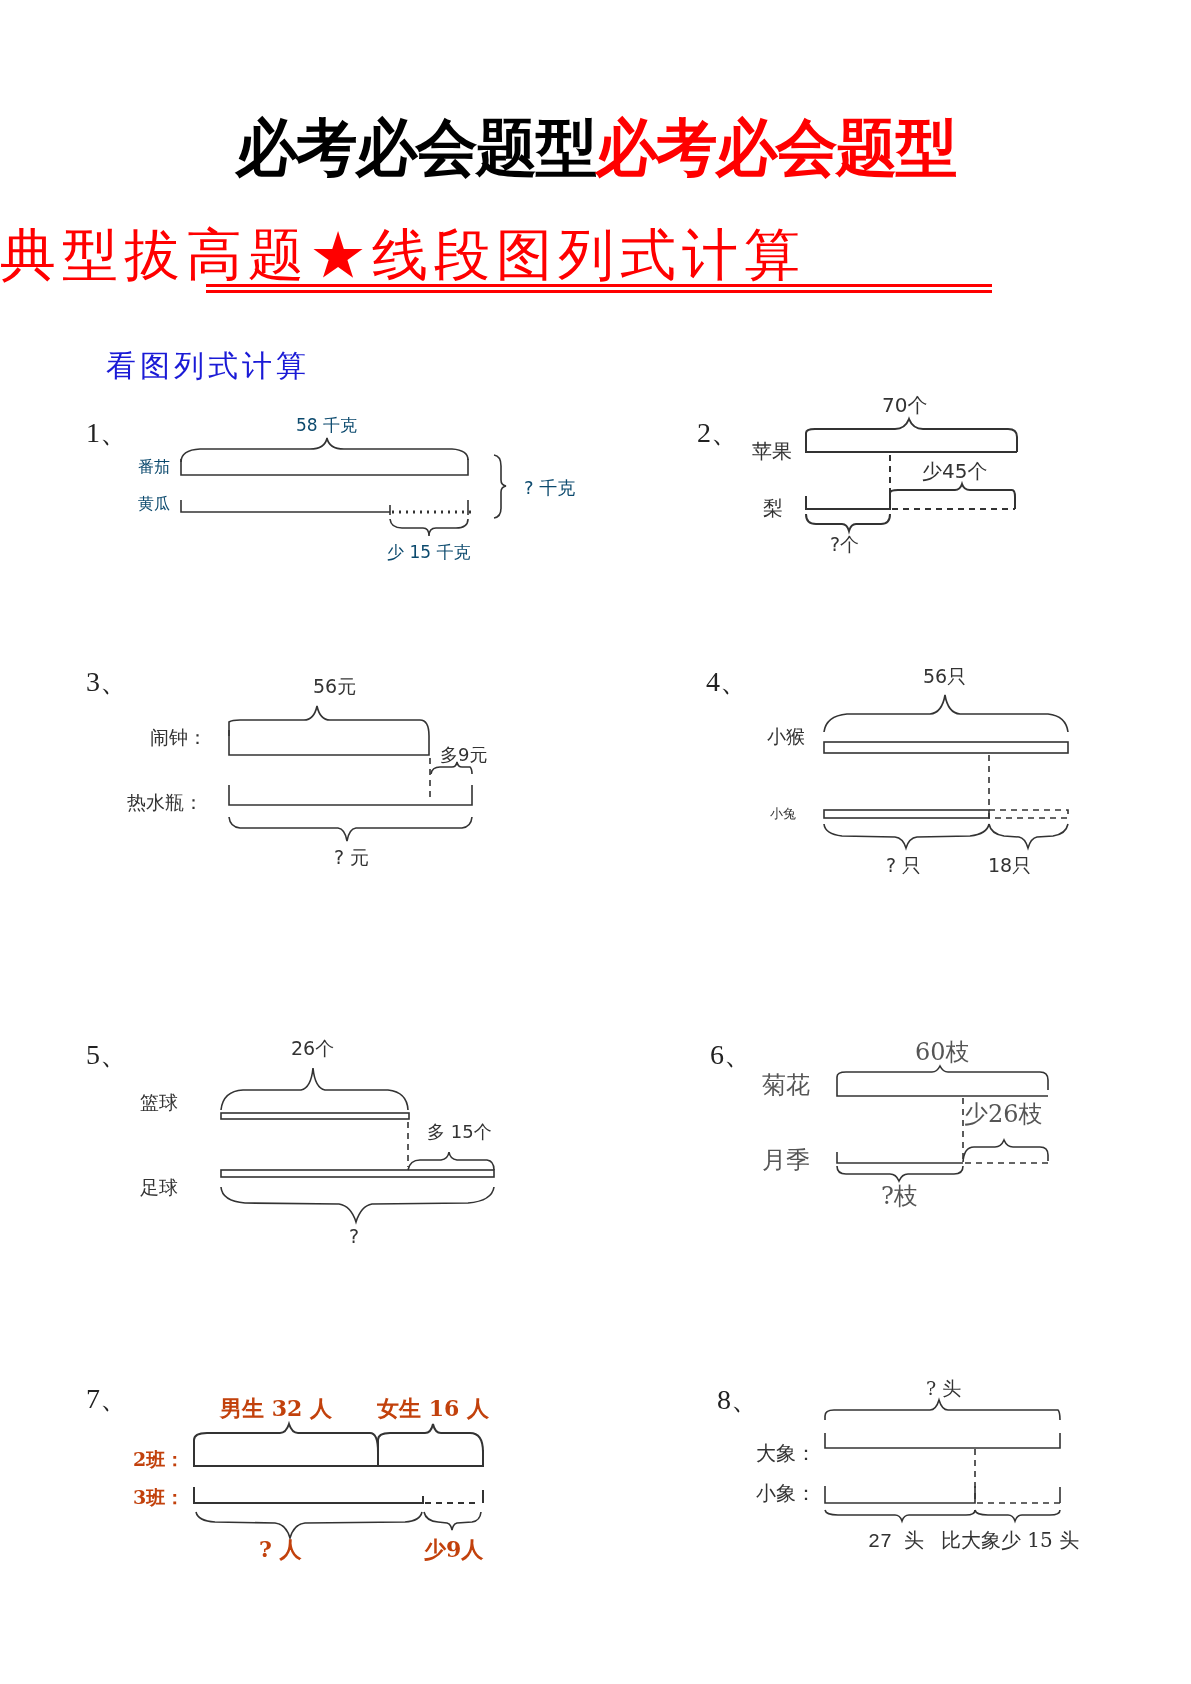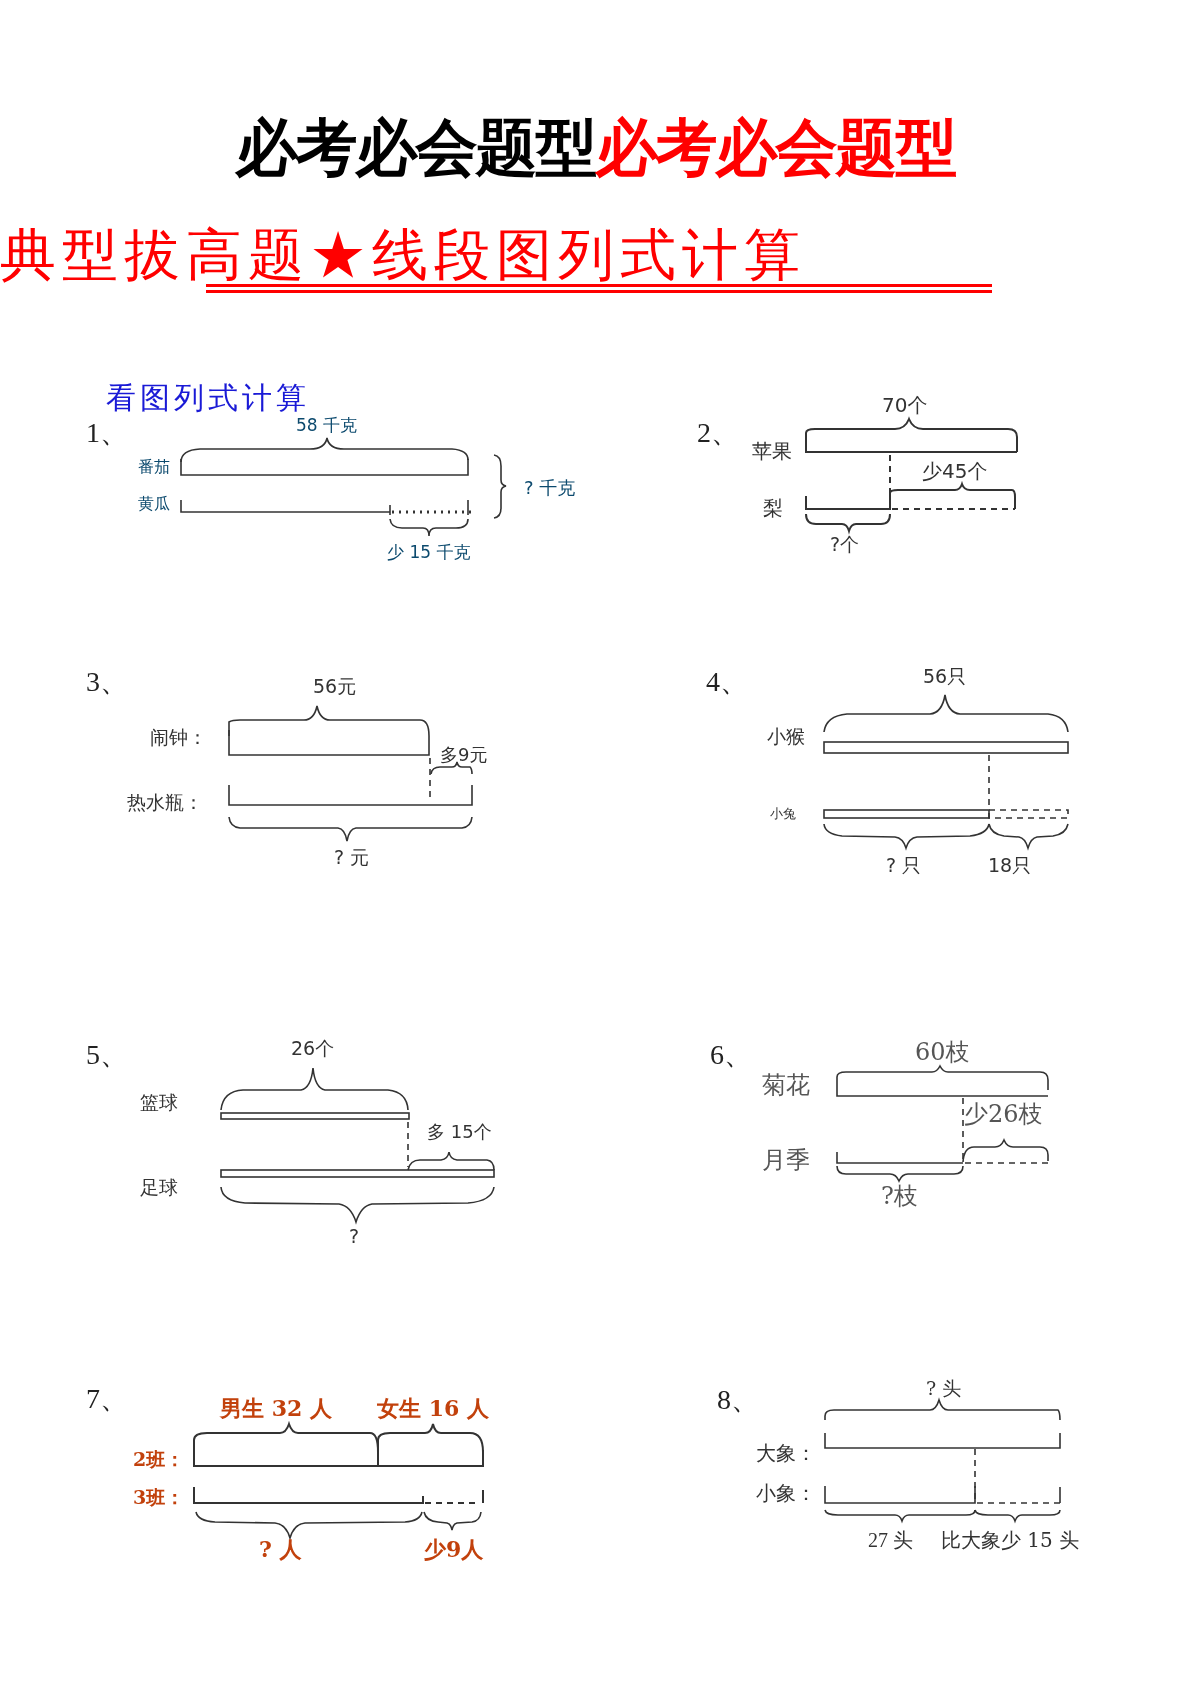--- a/index.html
+++ b/index.html
@@ -4,21 +4,21 @@
 <style>
   html, body { margin: 0; padding: 0; background: #ffffff; }
   body { width: 1191px; height: 1684px; position: relative; overflow: hidden;
          font-family: "DejaVu Sans", "Liberation Sans", sans-serif; color: #000; }
   .abs { position: absolute; white-space: nowrap; }
   .title1 { left: 0; width: 1191px; top: 108px; text-align: center; font-size: 62px; font-weight: bold; letter-spacing: -2px; line-height: 80px; }
   .title1 .red { color: #ff0000; }
   .title2 { left: 0; width: 1191px; top: 222px; text-align: left; font-size: 56px; color: #ff0000; letter-spacing: 6px; line-height: 66px;
             font-family: "DejaVu Serif", "Liberation Serif", serif; }
   .rule { position: absolute; left: 206px; width: 786px; height: 0; border-top: 3px solid #ff0000; }
-  .section { left: 106px; top: 346px; font-size: 30px; color: #1a1ad6; letter-spacing: 4px; font-family: "DejaVu Serif", "Liberation Serif", serif; margin-top: 32px; }
+  .section { left: 106px; top: 346px; font-size: 30px; color: #1a1ad6; letter-spacing: 4px; font-family: "DejaVu Serif", "Liberation Serif", serif; }
   .qnum { font-size: 28px; font-family: "Liberation Serif", "DejaVu Serif", serif; color: #222; }
   .lbl { font-size: 20px; color: #333; }
   .lbl-sm { font-size: 16px; color: #0c4a6e; }
   .lbl-b { font-size: 22px; font-weight: bold; color: #c2410c; font-family: "DejaVu Serif", "Liberation Serif", serif; }
   .lbl-serif { font-size: 24px; color: #555; font-family: "DejaVu Serif", "Liberation Serif", serif; }
   svg.diag { position: absolute; left: 0; top: 0; width: 1191px; height: 1684px; overflow: visible; }
   svg.diag path, svg.diag line, svg.diag rect { fill: none; stroke: #333; stroke-width: 2; }
   svg.diag .dash { stroke-dasharray: 6 5; }
   svg.diag .dot { stroke-dasharray: 2 5; stroke-width: 3; }
   svg.diag .thin { stroke-width: 1.6; }
@@ -163,14 +163,14 @@
 <div class="abs lbl-b" style="left:377px;top:1394px">女生 16 人</div>
 <div class="abs lbl-b" style="left:133px;top:1447px;font-size:19px">2班：</div>
 <div class="abs lbl-b" style="left:133px;top:1485px;font-size:19px">3班：</div>
 <div class="abs lbl-b" style="left:259px;top:1535px">? 人</div>
 <div class="abs lbl-b" style="left:424px;top:1535px">少9人</div>
 
 <div class="abs qnum" style="left:717px;top:1381px">8、</div>
 <div class="abs lbl" style="left:926px;top:1376px;font-size:19px;font-family:'DejaVu Serif','Liberation Serif',serif">? 头</div>
 <div class="abs lbl" style="left:756px;top:1440px;font-size:20px;font-family:'DejaVu Serif','Liberation Serif',serif">大象：</div>
 <div class="abs lbl" style="left:756px;top:1480px;font-size:20px;font-family:'DejaVu Serif','Liberation Serif',serif">小象：</div>
-<div class="abs lbl" style="left:868px;top:1527px;font-size:20px;font-family:Liberation Serif, serif">27 头</div>
+<div class="abs lbl" style="left:868px;top:1527px;font-size:20px;font-family:Liberation Mono, monospace">27 头</div>
 <div class="abs lbl" style="left:941px;top:1527px;font-size:20px;font-family:'DejaVu Serif','Liberation Serif',serif">比大象少 15 头</div>
 
 </body></html>

